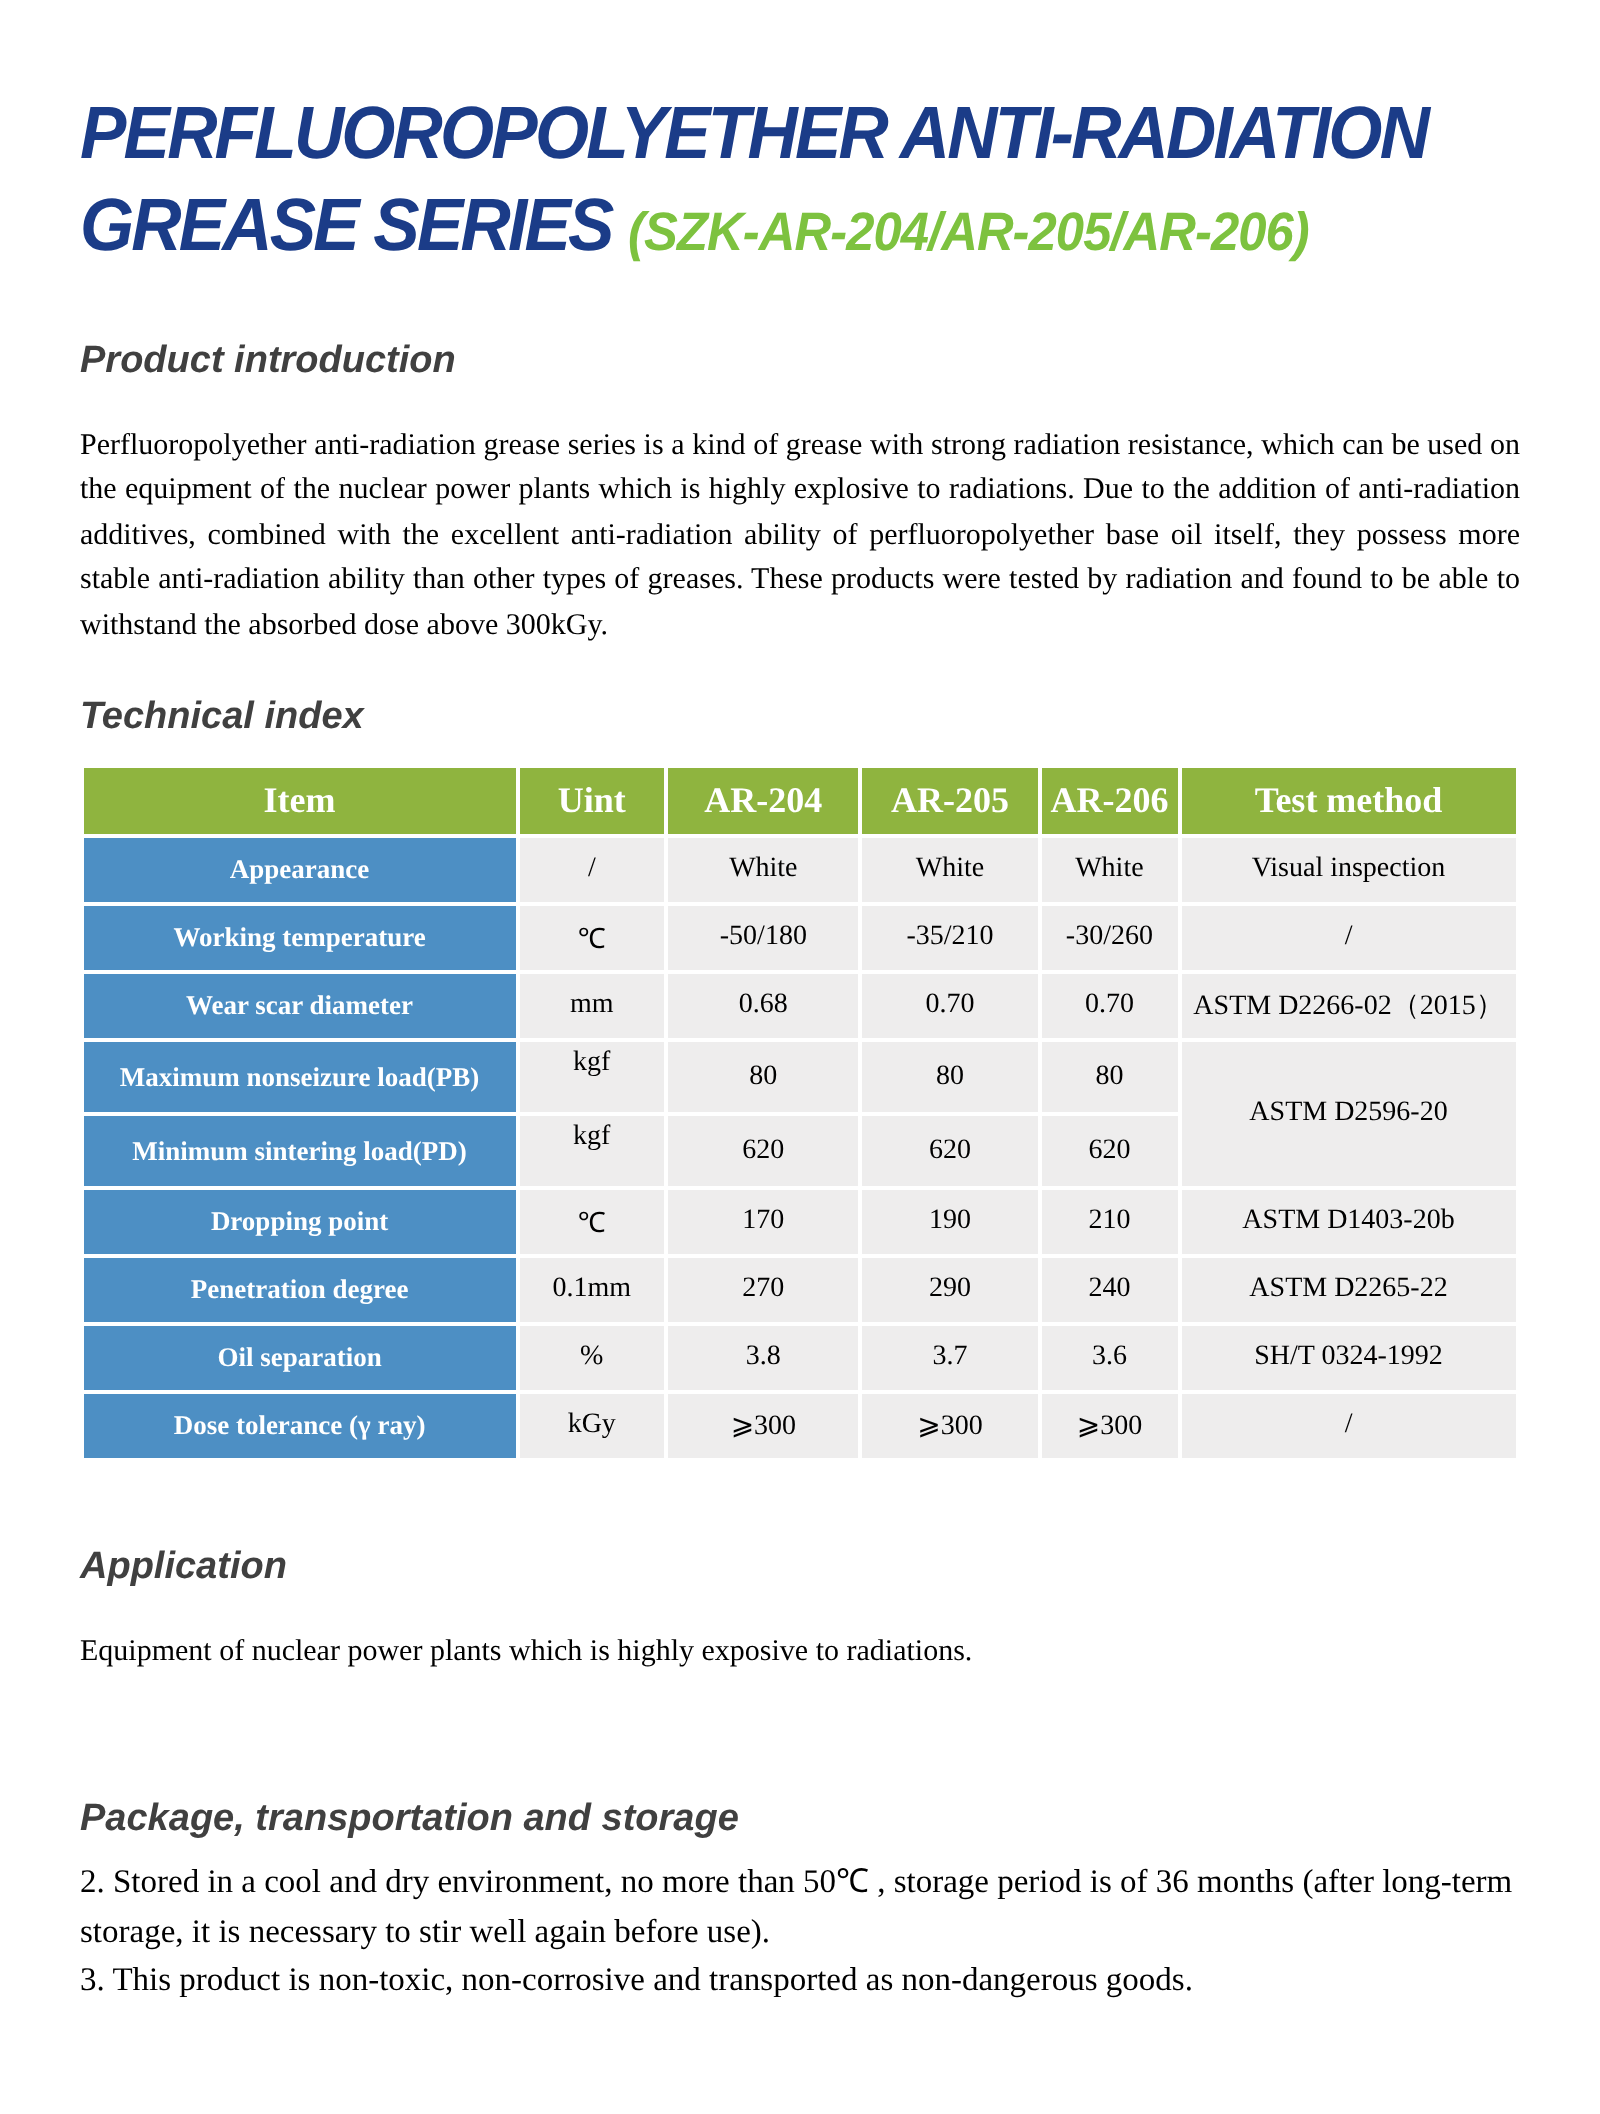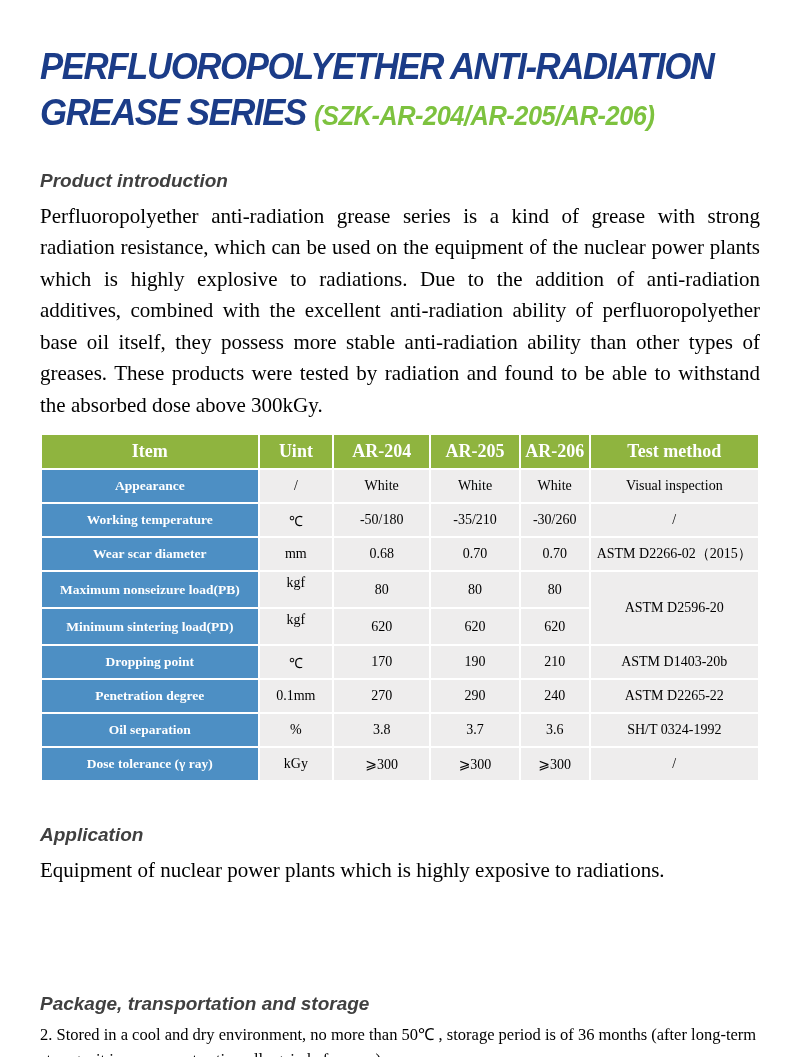--- a/index.html
+++ b/index.html
@@ -43,25 +43,25 @@
     font-family: "Liberation Sans", sans-serif;
     font-style: italic;
     font-weight: 700;
     font-size: 19px;
     color: #404040;
     letter-spacing: 0;
   }
   .mt-intro    { margin-top: 34px; }
   .mt-tech     { margin-top: 24px; }
   .mt-app      { margin-top: 42px; }
-  .mt-package  { margin-top: 106px; }
+  .mt-package  { margin-top: 61px; }
   
   .body-text {
-    margin: 9px 0 0 0;
-    font-size: 21px;
+    margin: 20px 0 0 0;
+    font-size: 15px;
     line-height: 1.5;
     text-align: justify;
   }
   .body-text.no-justify { text-align: left; }
   .pkg-list { margin-top: 8px; }
   .pkg-list p {
     margin: 0;
     font-size: 16.5px;
     line-height: 1.5;
     text-align: left;
@@ -115,20 +115,21 @@
 
   <h1 class="doc-title">
     <span>PERFLUOROPOLYETHER ANTI-RADIATION</span><br>
     <span>GREASE SERIES</span>
     <span class="subtitle">(SZK-AR-204/AR-205/AR-206)</span>
   </h1>
 
   <h2 class="section-heading mt-intro">Product introduction</h2>
   <p class="body-text">Perfluoropolyether anti-radiation grease series is a kind of grease with strong radiation resistance, which can be used on the equipment of the nuclear power plants which is highly explosive to radiations. Due to the addition of anti-radiation additives, combined with the excellent anti-radiation ability of perfluoropolyether base oil itself, they possess more stable anti-radiation ability than other types of greases. These products were tested by radiation and found to be able to withstand the absorbed dose above 300kGy.</p>
 
+  <h2 class="section-heading mt-tech">Technical index</h2>
 
   <table class="tech-table">
     <colgroup>
       <col class="c-item">
         <col class="c-unit">
         <col class="c-204">
         <col class="c-205">
         <col class="c-206">
         <col class="c-test">
     </colgroup>

